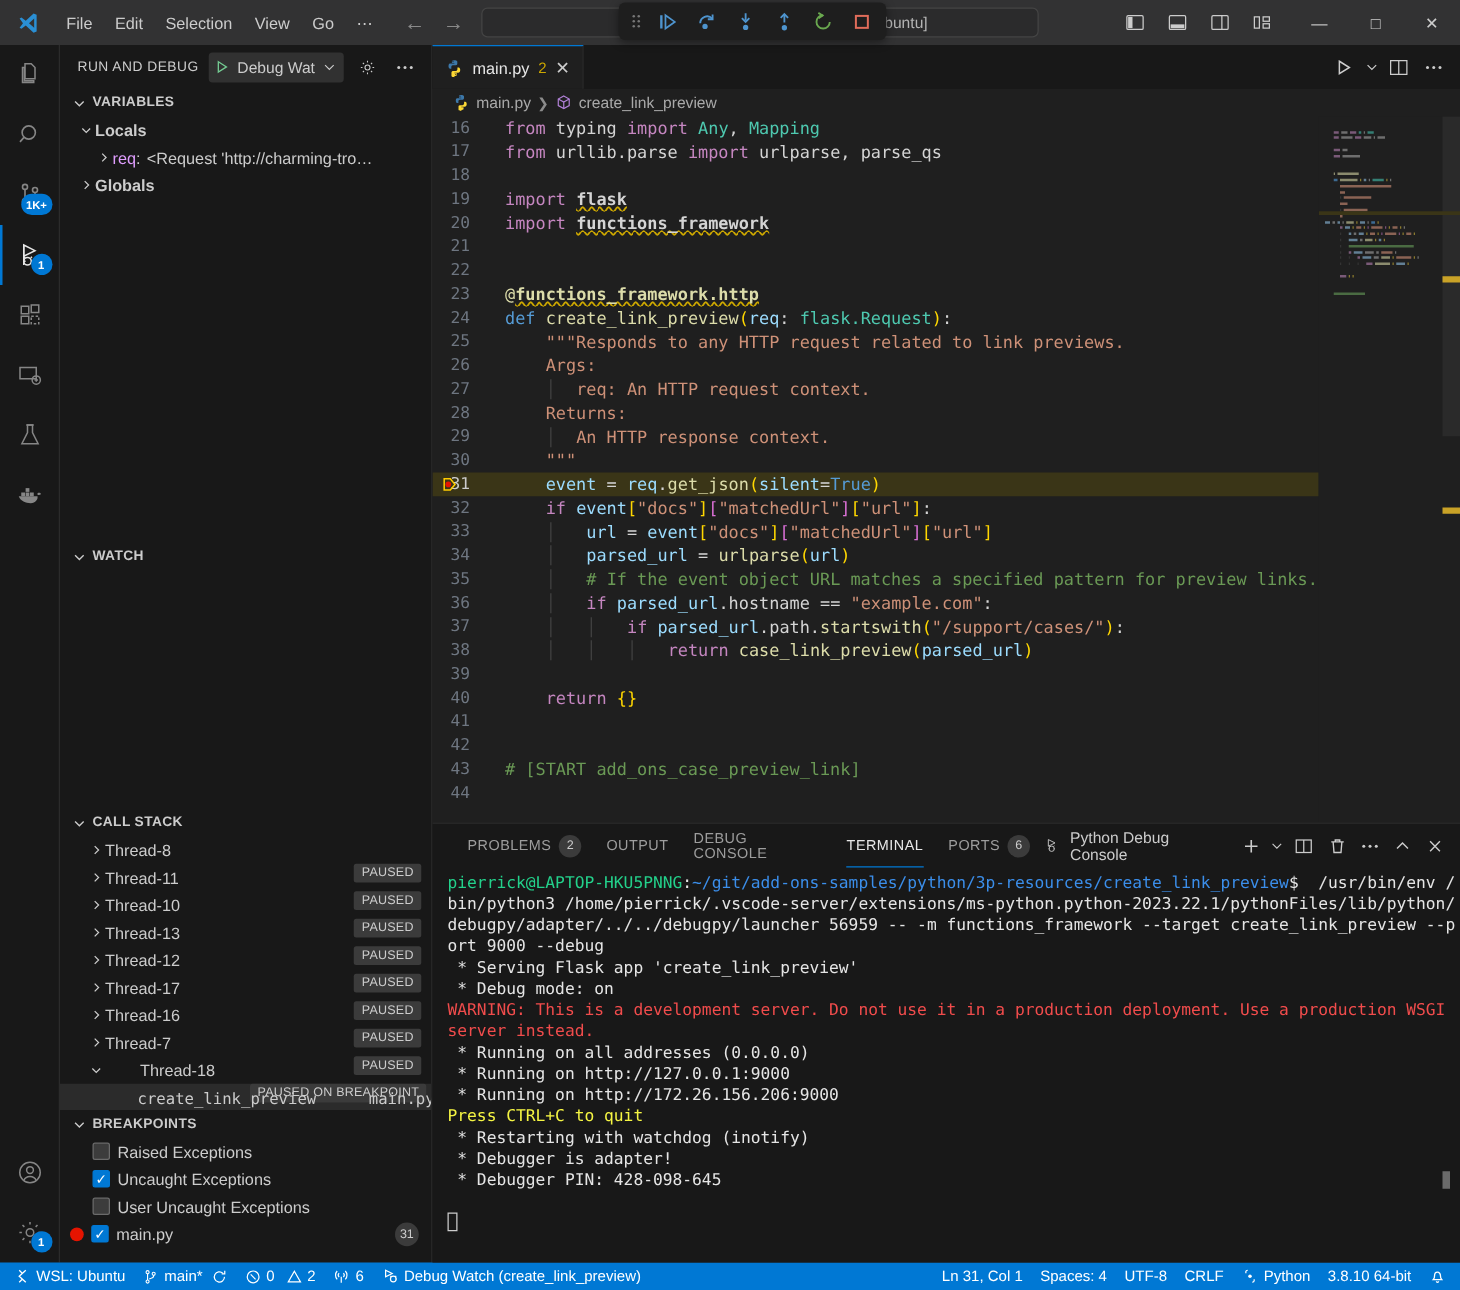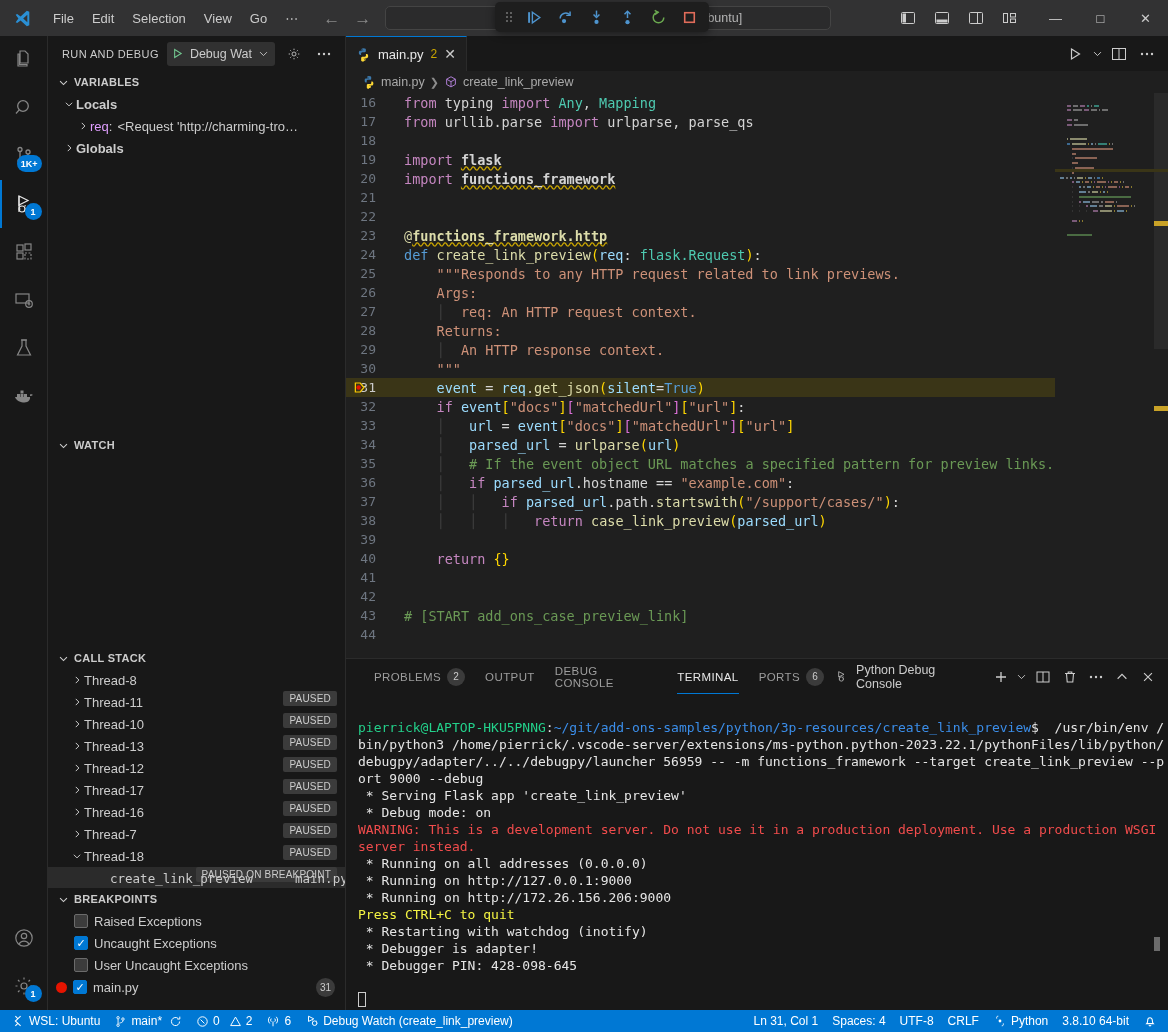--- a/index.html
+++ b/index.html
@@ -571,21 +571,21 @@
           </div>
           <div class="tree-row" style="padding-left:22px;">
             <span class="tw">
                 <svg width="10" height="10" viewBox="0 0 16 16">
                   <path d="M6 3l5 5-5 5" fill="none" stroke="#cccccc" stroke-width="1.6"></path>
                 </svg>
               </span>
             <span>Thread-7</span>
             <span class="paused-badge">PAUSED</span>
           </div>
-          <div class="tree-row" style="padding-left:22px;">
+          <div class="tree-row" style="padding-left:22px;gap:28px;">
             <span class="tw">
                 <svg width="10" height="10" viewBox="0 0 16 16">
                   <path d="M3 6l5 5 5-5" fill="none" stroke="#cccccc" stroke-width="1.6"></path>
                 </svg>
               </span>
             <span>Thread-18</span>
             <span class="paused-badge">PAUSED ON BREAKPOINT</span>
           </div>
           <div class="stack-frame">
             <span class="fname">create_link_preview</span>
@@ -750,21 +750,21 @@
             <div class="mm-line" style="position: absolute; top: 109.6px; left: 6px; right: auto; height: 3px; white-space: nowrap;"><span class="mm-seg" style="background: transparent; width: 3px;"></span><span class="mm-seg" style="background: rgb(51, 51, 51); width: 1px;"></span><span class="mm-seg" style="background: transparent; width: 2px;"></span><span class="mm-seg" style="background: rgb(51, 51, 51); width: 1px;"></span><span class="mm-seg" style="background: transparent; width: 2px;"></span><span class="mm-seg" style="background: rgb(51, 51, 51); width: 1px;"></span><span class="mm-seg" style="background: transparent; width: 2px;"></span><span class="mm-seg" style="background: rgb(122, 90, 120); width: 5px;"></span><span class="mm-seg" style="background: rgb(139, 139, 110); width: 12px;"></span><span class="mm-seg" style="background: rgb(138, 122, 46); width: 1px;"></span><span class="mm-seg" style="background: rgb(98, 127, 148); width: 7px;"></span><span class="mm-seg" style="background: rgb(138, 122, 46); width: 1px;"></span></div>
             <div class="mm-line" style="position: absolute; top: 114.4px; left: 6px; right: auto; height: 3px; white-space: nowrap;"></div>
             <div class="mm-line" style="position: absolute; top: 119.2px; left: 6px; right: auto; height: 3px; white-space: nowrap;"><span class="mm-seg" style="background: transparent; width: 3px;"></span><span class="mm-seg" style="background: rgb(122, 90, 120); width: 5px;"></span><span class="mm-seg" style="background: rgb(138, 122, 46); width: 1px;"></span><span class="mm-seg" style="background: rgb(138, 122, 46); width: 1px;"></span></div>
             <div class="mm-line" style="position: absolute; top: 124px; left: 6px; right: auto; height: 3px; white-space: nowrap;"></div>
             <div class="mm-line" style="position: absolute; top: 128.8px; left: 6px; right: auto; height: 3px; white-space: nowrap;"></div>
             <div class="mm-line" style="position: absolute; top: 133.6px; left: 6px; right: auto; height: 3px; white-space: nowrap;"><span class="mm-seg" style="background: rgb(74, 107, 66); width: 25px;"></span></div>
             <div class="mm-line" style="position: absolute; top: 138.4px; left: 6px; right: auto; height: 3px; white-space: nowrap;"></div>
           </div>
       </div>
 
-      <div class="panel" style="position: relative; gap: 21px;">
+      <div class="panel" style="position: relative;">
         <div class="panel-tabs">
           <div class="ptab">
             <span>PROBLEMS</span>
             <span class="ptab-badge">2</span>
           </div>
           <div class="ptab">
             <span>OUTPUT</span>
           </div>
           <div class="ptab">
             <span>DEBUG CONSOLE</span>

